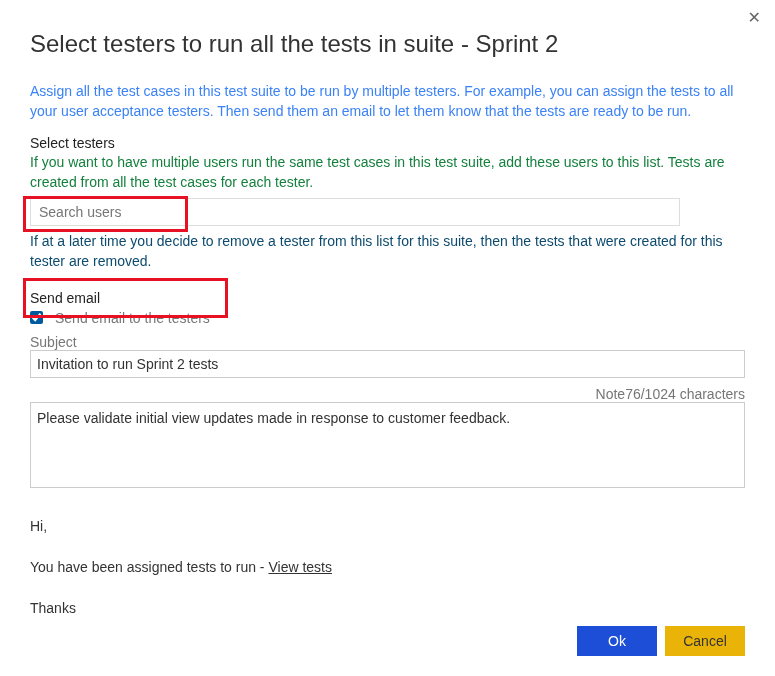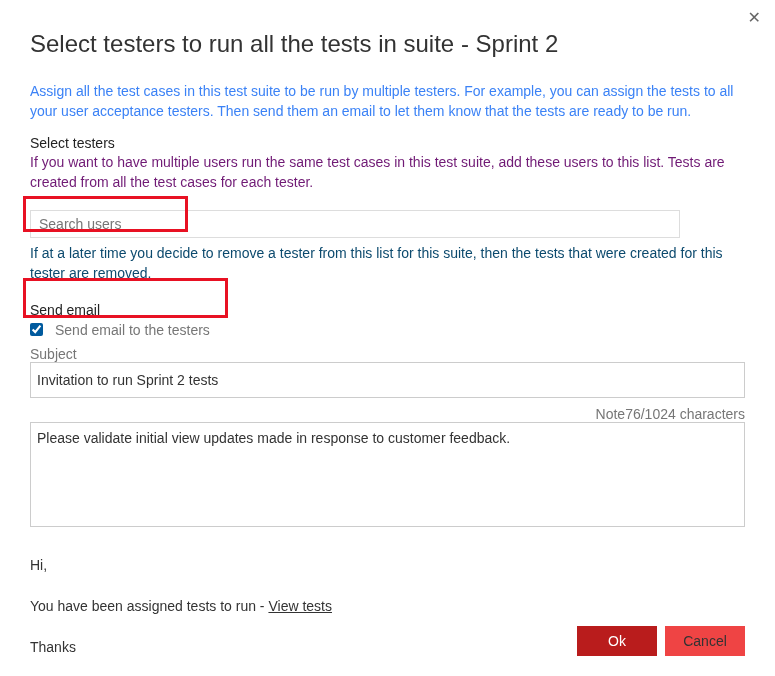--- a/index.html
+++ b/index.html
@@ -2,39 +2,39 @@
 <html><head>
 <meta charset="utf-8">
 <style>
   * { box-sizing: border-box; margin: 0; padding: 0; }
   html, body { width: 775px; height: 676px; font-family: "Segoe UI", Arial, sans-serif; background: #fff; color: #333; }
   .dialog { position: relative; width: 775px; height: 676px; padding: 18px 30px 0 30px; }
   .close { position: absolute; top: 10px; right: 14px; font-size: 16px; color: #666; cursor: pointer; line-height: 1; }
   .title { font-size: 24px; font-weight: 300; color: #333; margin: 12px 0 24px 0; }
   .description { font-size: 14px; line-height: 1.4; color: #3b82f6; margin-bottom: 14px; }
   .section-head { font-size: 14px; font-weight: 400; color: #222; margin-bottom: 2px; }
-  .section-help { font-size: 14px; line-height: 1.4; color: #701a75; margin-bottom: 18px; }
+  .section-help { font-size: 14px; line-height: 1.4; color: #15803d; margin-bottom: 6px; }
   .search-row { margin-bottom: 4px; }
   .search-input { width: 650px; height: 28px; border: 1px solid #ddd; padding: 3px 8px; font-size: 14px; color: #000000; }
   .search-input::placeholder { color: #767676; }
   .later-note { font-size: 14px; line-height: 1.4; color: #0c4a6e; margin-top: 6px; margin-bottom: 18px; }
   .checkbox-row { font-size: 14px; color: #767676; margin: 4px 0 8px 0; display: flex; align-items: center; gap: 12px; }
   .checkbox-row input { width: 13px; height: 13px; accent-color: #005a9e; }
   .field-label { font-size: 14px; color: #767676; margin-top: 4px; }
-  .subject-input { width: 100%; height: 36px; border: 1px solid #ccc; padding: 3px 6px; font-size: 14px; color: #333; }
+  .subject-input { width: 100%; height: 28px; border: 1px solid #ccc; padding: 3px 6px; font-size: 14px; color: #333; }
   .note-row { display: flex; justify-content: flex-end; align-items: baseline; margin-top: 4px; }
   .counter { font-size: 14px; color: #767676; }
-  .note-area { width: 100%; height: 105px; border: 1px solid #ccc; padding: 6px 6px; font-size: 14px; font-family: inherit; color: #333; resize: none; line-height: 1.3; }
+  .note-area { width: 100%; height: 86px; border: 1px solid #ccc; padding: 6px 6px; font-size: 14px; font-family: inherit; color: #333; resize: none; line-height: 1.3; }
   .preview { margin-top: 24px; font-size: 14px; color: #333; line-height: 1.5; }
   .preview p { margin-bottom: 20px; }
   .preview a { color: #333; text-decoration: underline; }
   .footer { position: absolute; bottom: 20px; right: 30px; display: flex; gap: 8px; }
   .btn { min-width: 80px; height: 30px; border: none; font-size: 14px; cursor: pointer; padding: 0 18px; }
-  .btn-primary { background: #b91c1c; color: #fff; }
-  .btn-secondary { background: #ef4444; color: #333; }
+  .btn-primary { background: #1d4ed8; color: #fff; }
+  .btn-secondary { background: #eab308; color: #333; }
   .highlight-box { position: absolute; border: 3px solid #e81123; pointer-events: none; }
   .hl1 { left: 23px; top: 196px; width: 165px; height: 36px; }
   .hl2 { left: 23px; top: 278px; width: 205px; height: 40px; }
 </style>
 </head>
 <body>
 
 <div class="dialog">
 
   <div class="close">✕</div>

